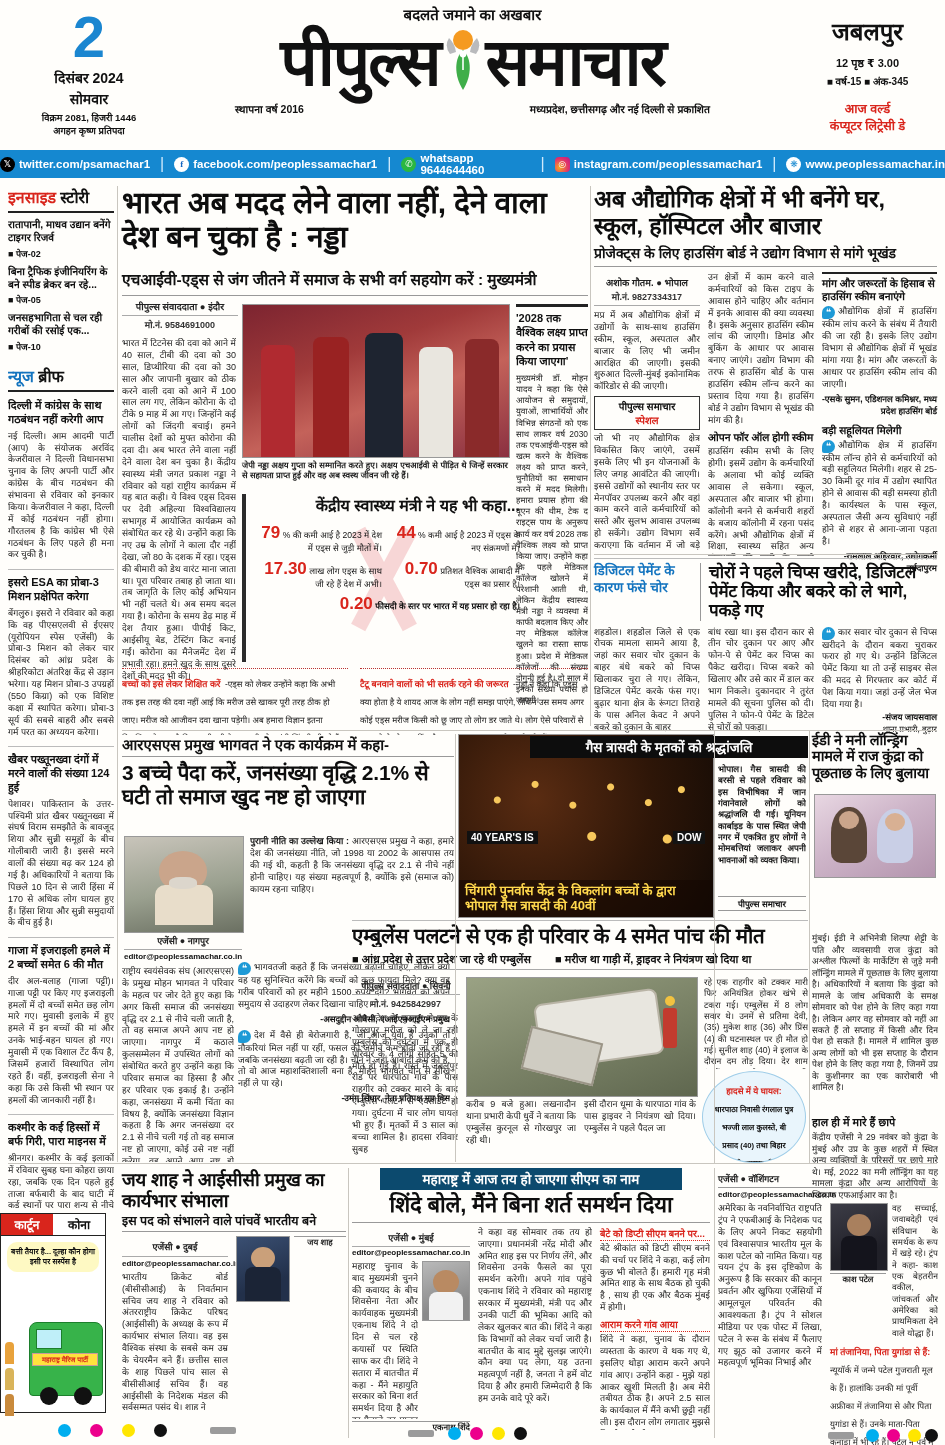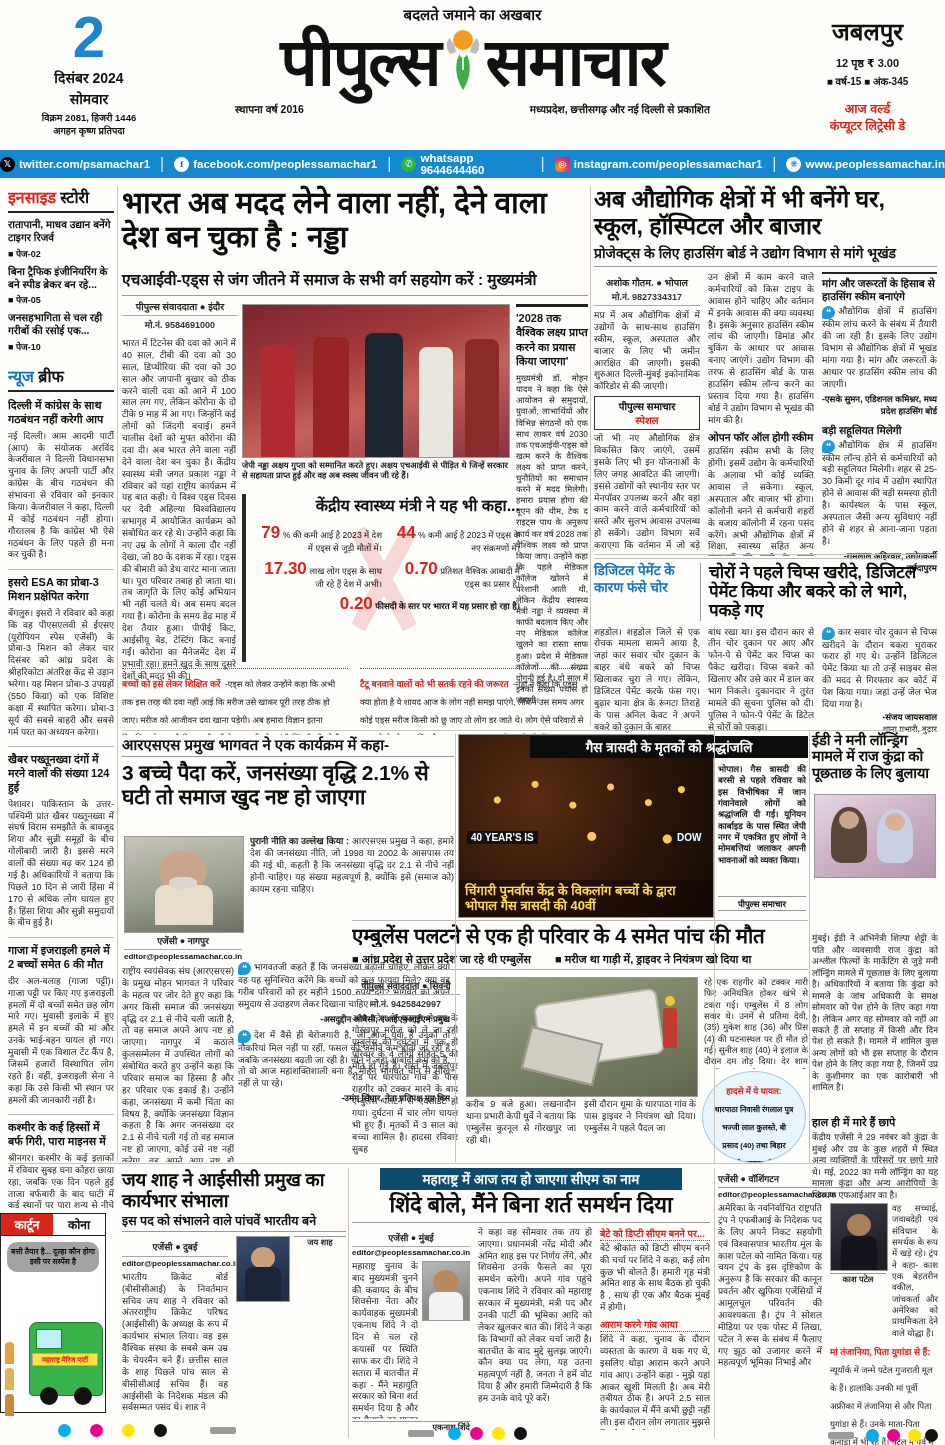--- a/index.html
+++ b/index.html
@@ -323,21 +323,21 @@
       <span class="subred" style="font-size:8.6px;">हादसे में ये घायल:</span>
       <span style="font-size:7.8px;line-height:1.2;font-weight:bold;">धारपाठा निवासी रंगलाल पुत्र भज्जी लाल कुलस्ते, बी प्रसाद (40) तथा बिहार पश्चिमी चम्पारण निवासी अनीश कुमार पुत्र मनीष शाह (18) तथा लालू पुत्र सुग्रीम शाह (37) शामिल हैं।</span>
     </div>
   </div>
 
   <div class="abs" style="left:0;top:1213px;width:106px;height:200px;border:1.5px solid #222;box-sizing:border-box;background:#fff;">
     <div style="display:flex;border-bottom:1.5px solid #222;">
       <div style="flex:1;background:#d9251c;color:#fff;font-weight:bold;font-size:12px;text-align:center;padding:2px 0;">कार्टून</div>
       <div style="flex:1;font-weight:bold;font-size:12px;text-align:center;padding:2px 0;">कोना</div>
     </div>
-    <div style="margin:6px 6px 0;background:#a3a3a3;border-radius:10px;font-size:7.6px;font-weight:bold;text-align:center;padding:5px 4px;line-height:1.3;">बत्ती तैयार है... दूल्हा कौन होगा इसी पर सस्पेंस है</div>
+    <div style="margin:6px 6px 0;background:#fef9c3;border-radius:10px;font-size:7.6px;font-weight:bold;text-align:center;padding:5px 4px;line-height:1.3;">बत्ती तैयार है... दूल्हा कौन होगा इसी पर सस्पेंस है</div>
     <div class="abs" style="left:28px;top:108px;width:72px;height:72px;background:#37b34a;border:1.5px solid #1c7f2c;border-radius:8px 8px 4px 4px;">
       <div class="abs" style="left:6px;top:6px;width:24px;height:18px;background:#bfeff9;border:1px solid #1c7f2c;"></div>
       <div style="position:absolute;left:2px;top:30px;width:64px;background:#ffe23d;color:#d9251c;font-size:6.8px;font-weight:bold;text-align:center;padding:1px 0;border:1px solid #c99;">महाराष्ट्र मैरिज पार्टी</div>
       <div class="abs" style="left:10px;bottom:-10px;width:18px;height:18px;background:#111;border-radius:50%;"></div>
       <div class="abs" style="left:44px;bottom:-10px;width:18px;height:18px;background:#111;border-radius:50%;"></div>
     </div>
     <div class="abs" style="left:4px;top:128px;width:22px;height:60px;">
       <div style="width:9px;height:22px;background:#e8a23c;border-radius:4px 4px 0 0;display:inline-block;margin-right:1px;"></div>
       <div style="width:9px;height:22px;background:#d9b45a;border-radius:4px 4px 0 0;display:inline-block;"></div>
       <div style="width:9px;height:22px;background:#c98a3c;border-radius:4px 4px 0 0;display:inline-block;"></div>

